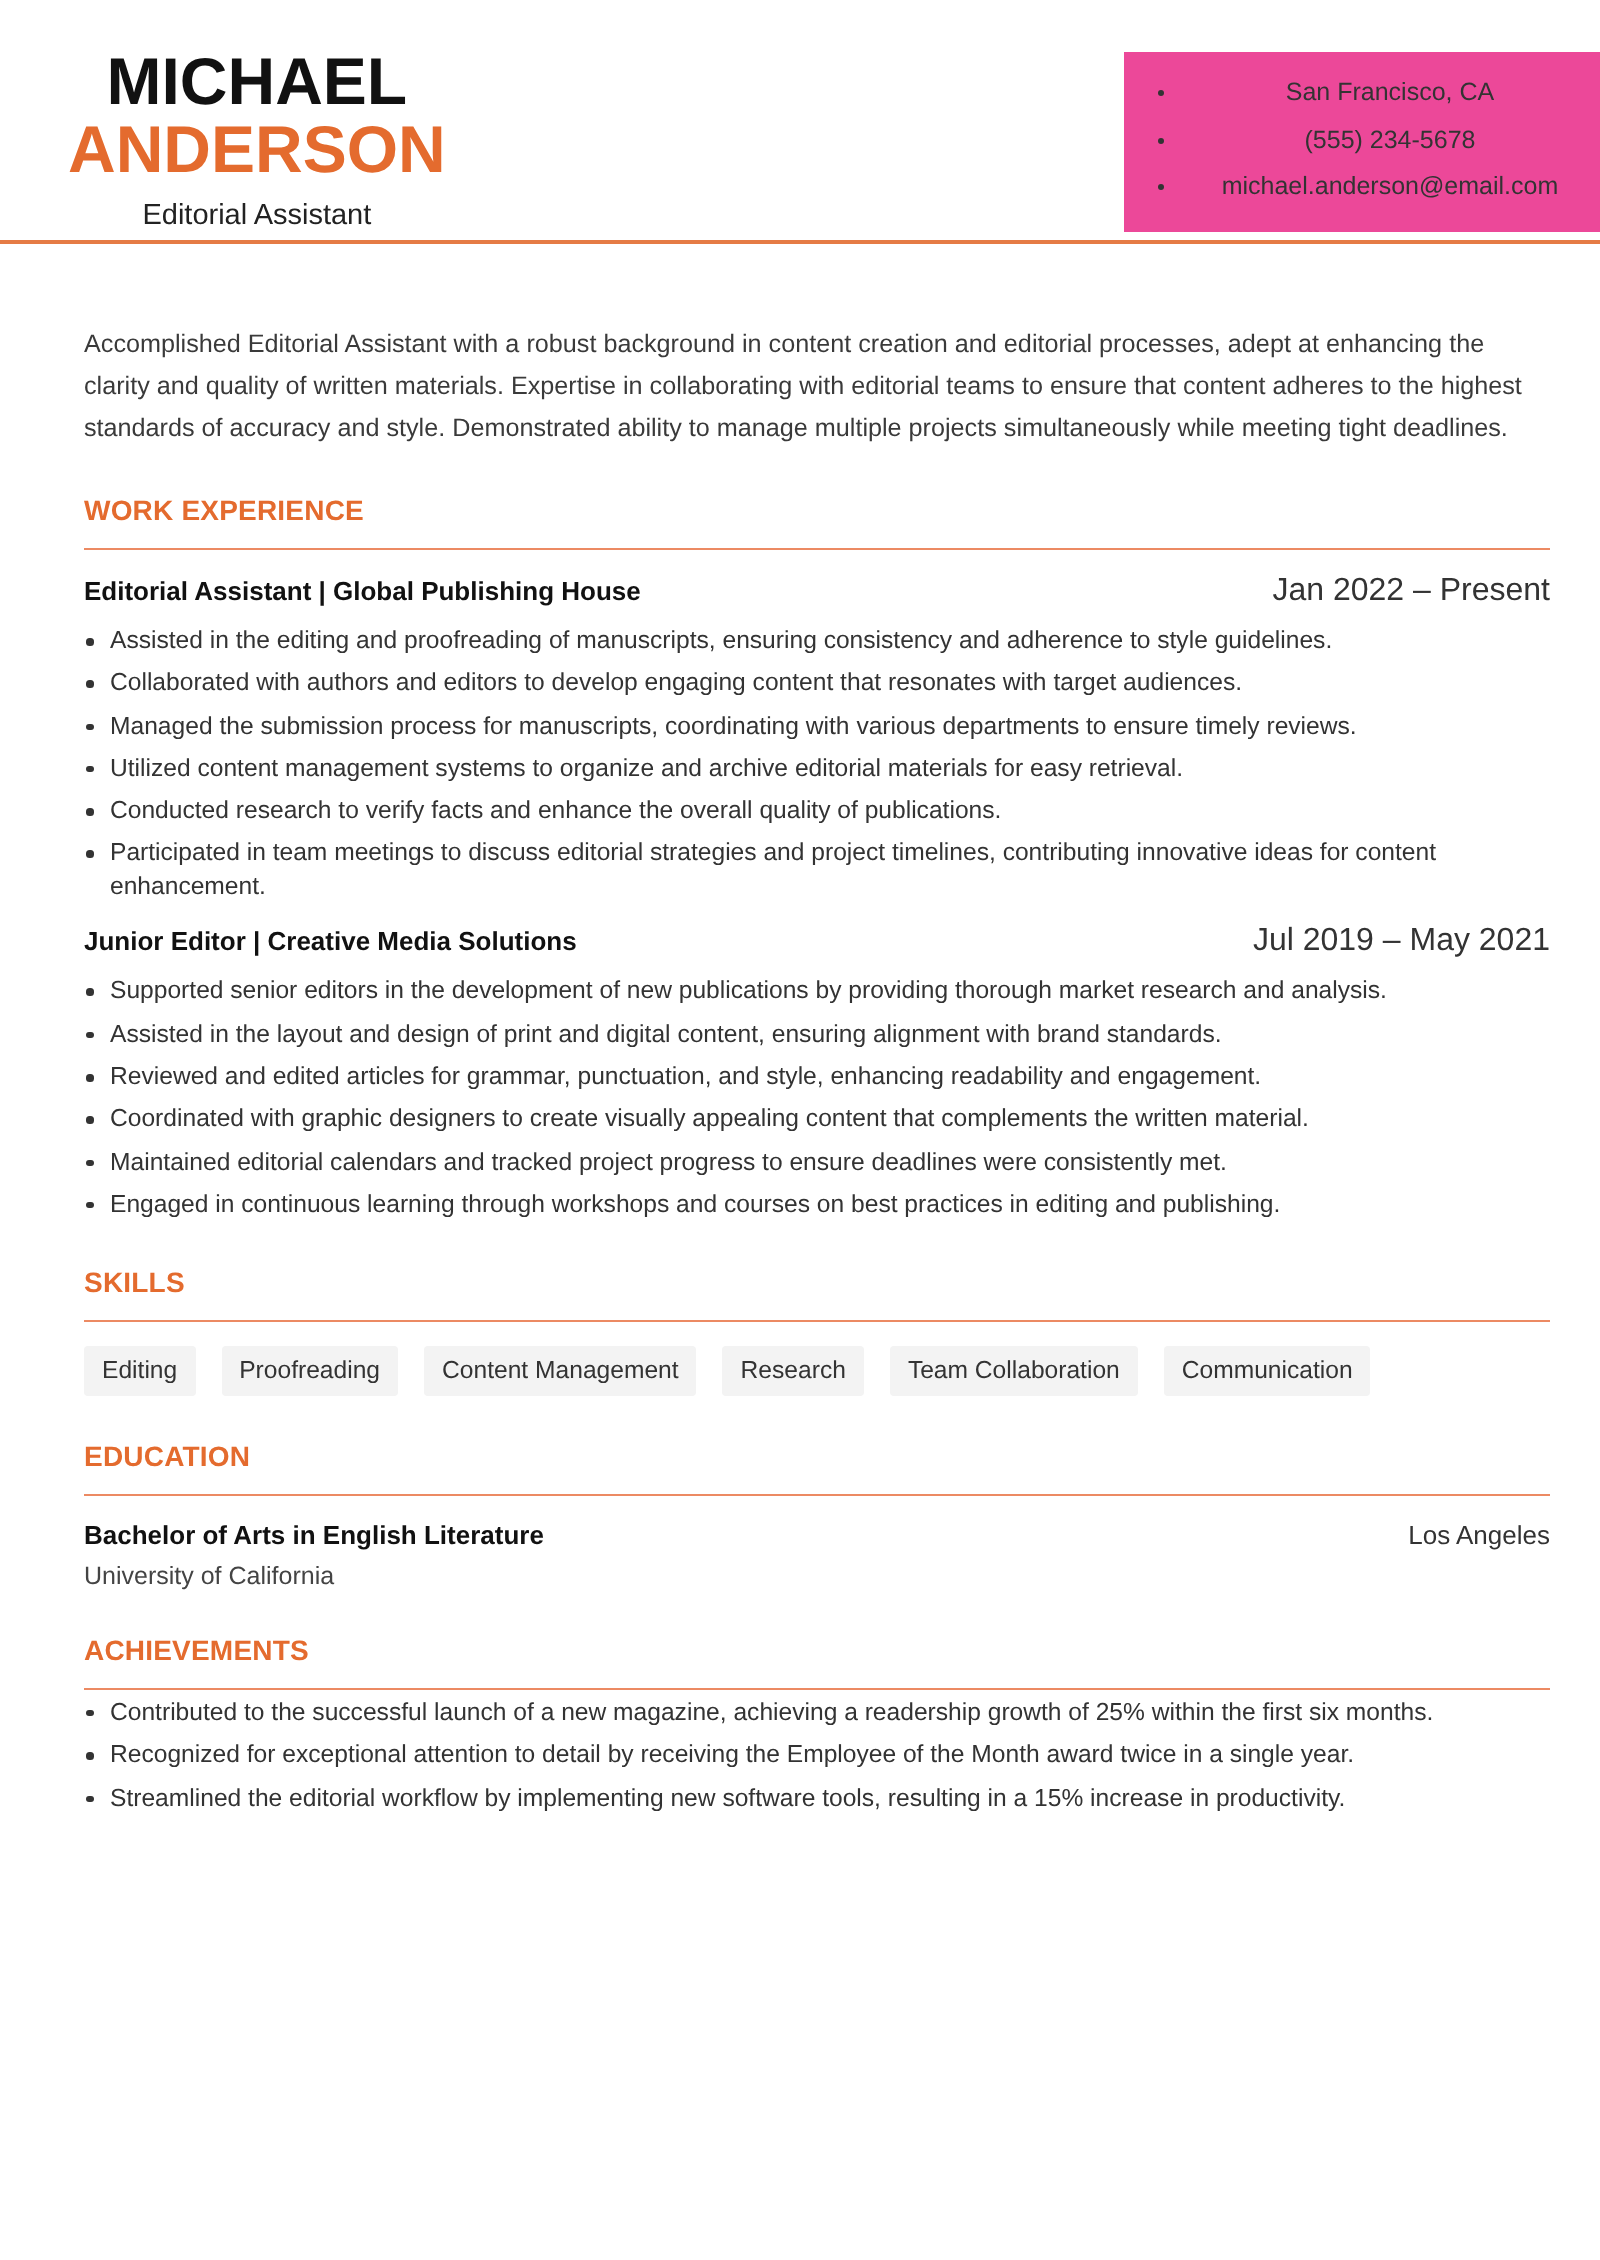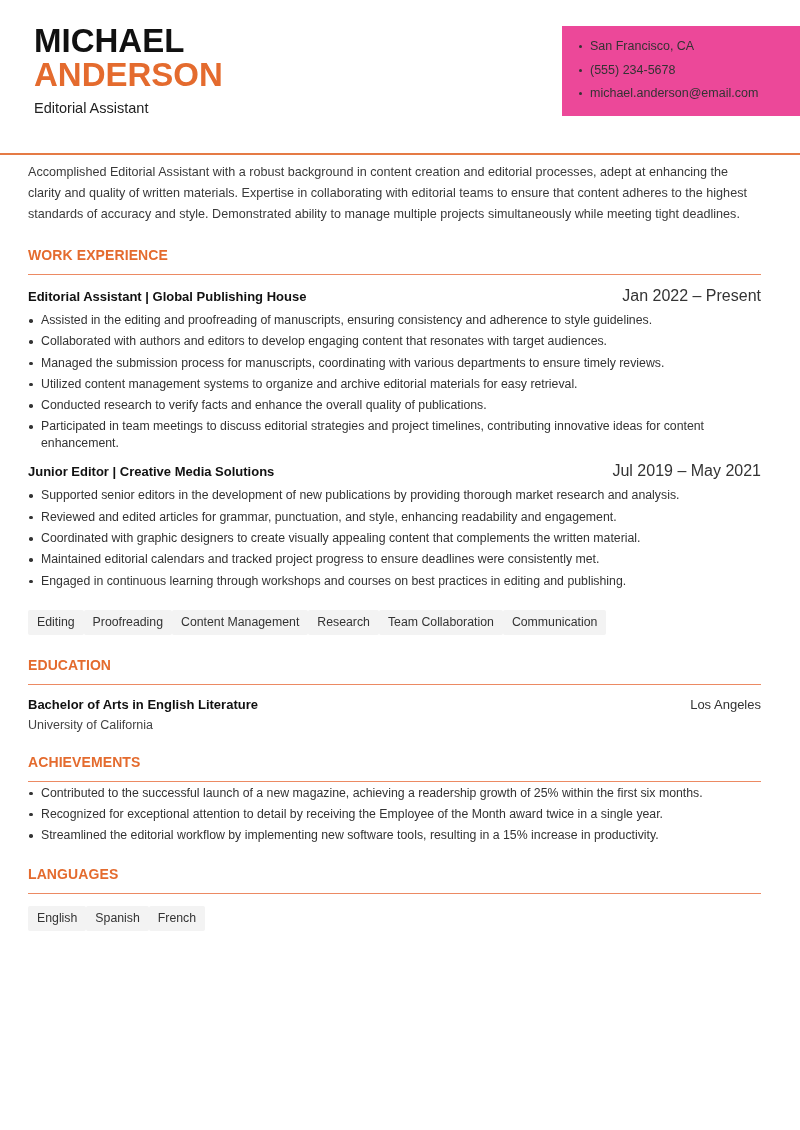--- a/index.html
+++ b/index.html
@@ -5,22 +5,23 @@
     * { box-sizing: border-box; margin: 0; padding: 0; }
     html, body { width: 800px; height: 1130px; background: #ffffff; }
     body {
       font-family: "Liberation Sans", "DejaVu Sans", sans-serif;
       color: #2f2f2f;
       position: relative;
       overflow: hidden;
     }
     .header {
       position: relative;
-      height: 155px;
+      height: 122px;
       border-bottom: 2px solid #e57b45;
+      text-align: center;
     }
     .name-block { position: absolute; left: 34px; top: 24px; }
     .first-name {
       font-size: 33px; font-weight: 700; color: #111111; line-height: 34px;
       letter-spacing: 0px;
     }
     .last-name {
       font-size: 33px; font-weight: 700; color: #e46b2e; line-height: 34px;
     }
     .job-title {
@@ -32,21 +33,21 @@
     }
     .contact-box ul { list-style: none; }
     .contact-box li {
       font-size: 12.5px; color: #333; height: 23.5px; line-height: 20px;
       position: relative; padding-left: 11px;
     }
     .contact-box li::before {
       content: ""; position: absolute; left: 0; top: 9px; width: 3px; height: 3px;
       background: #333; border-radius: 50%;
     }
-    .main { position: absolute; left: 28px; top: 162px; width: 733px; }
+    .main { position: absolute; left: 42px; top: 162px; width: 733px; }
     .summary {
       font-size: 12.6px; line-height: 21px; color: #3a3a3a;
     }
     .section { margin-top: 20px; }
     .section-title {
       font-size: 14px; font-weight: 700; color: #e46b2e; letter-spacing: 0.1px;
       padding-bottom: 9px; border-bottom: 1.5px solid #ec8a63;
       line-height: 20px;
     }
     .job { margin-top: 12px; }
@@ -56,21 +57,21 @@
     .job-dates { font-size: 16px; color: #333; }
     ul.bullets { list-style: none; margin-top: 3px; }
     ul.bullets li {
       font-size: 12.3px; line-height: 17px; color: #333; position: relative;
       padding-left: 13px; margin-bottom: 4.3px;
     }
     ul.bullets li::before {
       content: ""; position: absolute; left: 1px; top: 7px; width: 3.5px; height: 3.5px;
       background: #333; border-radius: 50%;
     }
-    .tags { display: flex; gap: 0; margin-top: 12px; flex-wrap: wrap; }
+    .tags { display: flex; gap: 13px; margin-top: 12px; flex-wrap: wrap; }
     .tag {
       background: #f3f3f3; font-size: 12.3px; color: #333; padding: 0 9px;
       height: 25px; line-height: 25px; border-radius: 2px;
     }
     .edu { margin-top: 12px; }
     .edu-head { display: flex; justify-content: space-between; align-items: baseline; height: 20px; gap: 35px; }
     .edu-degree { font-size: 13px; font-weight: 700; color: #111; }
     .edu-loc { font-size: 13px; color: #333; }
     .edu-school { font-size: 12.5px; color: #444; margin-top: 1px; }
     .ach-list { margin-top: 12px; }
@@ -115,29 +116,31 @@
       </ul>
     </div>
 
     <div class="job">
       <div class="job-head">
         <span class="job-role">Junior Editor | Creative Media Solutions</span>
         <span class="job-dates">Jul 2019 – May 2021</span>
       </div>
       <ul class="bullets">
         <li>Supported senior editors in the development of new publications by providing thorough market research and analysis.</li>
+        <li>Assisted in the layout and design of print and digital content, ensuring alignment with brand standards.</li>
         <li>Reviewed and edited articles for grammar, punctuation, and style, enhancing readability and engagement.</li>
         <li>Coordinated with graphic designers to create visually appealing content that complements the written material.</li>
         <li>Maintained editorial calendars and tracked project progress to ensure deadlines were consistently met.</li>
         <li>Engaged in continuous learning through workshops and courses on best practices in editing and publishing.</li>
       </ul>
     </div>
   </div>
 
   <div class="section">
+    <div class="section-title">SKILLS</div>
     <div class="tags">
       <span class="tag">Editing</span>
       <span class="tag">Proofreading</span>
       <span class="tag">Content Management</span>
       <span class="tag">Research</span>
       <span class="tag">Team Collaboration</span>
       <span class="tag">Communication</span>
     </div>
   </div>
 
@@ -154,21 +157,13 @@
 
   <div class="section">
     <div class="section-title">ACHIEVEMENTS</div>
     <ul class="bullets ach-list">
       <li>Contributed to the successful launch of a new magazine, achieving a readership growth of 25% within the first six months.</li>
       <li>Recognized for exceptional attention to detail by receiving the Employee of the Month award twice in a single year.</li>
       <li>Streamlined the editorial workflow by implementing new software tools, resulting in a 15% increase in productivity.</li>
     </ul>
   </div>
 
-  <div class="section">
-    <div class="section-title">LANGUAGES</div>
-    <div class="tags">
-      <span class="tag">English</span>
-      <span class="tag">Spanish</span>
-      <span class="tag">French</span>
-    </div>
-  </div>
 </div>
 
 </body></html>

